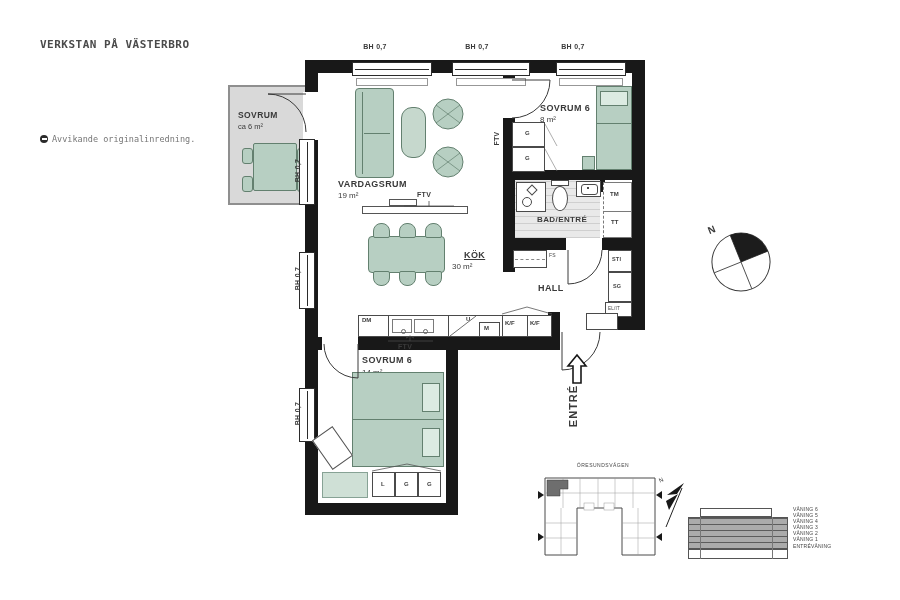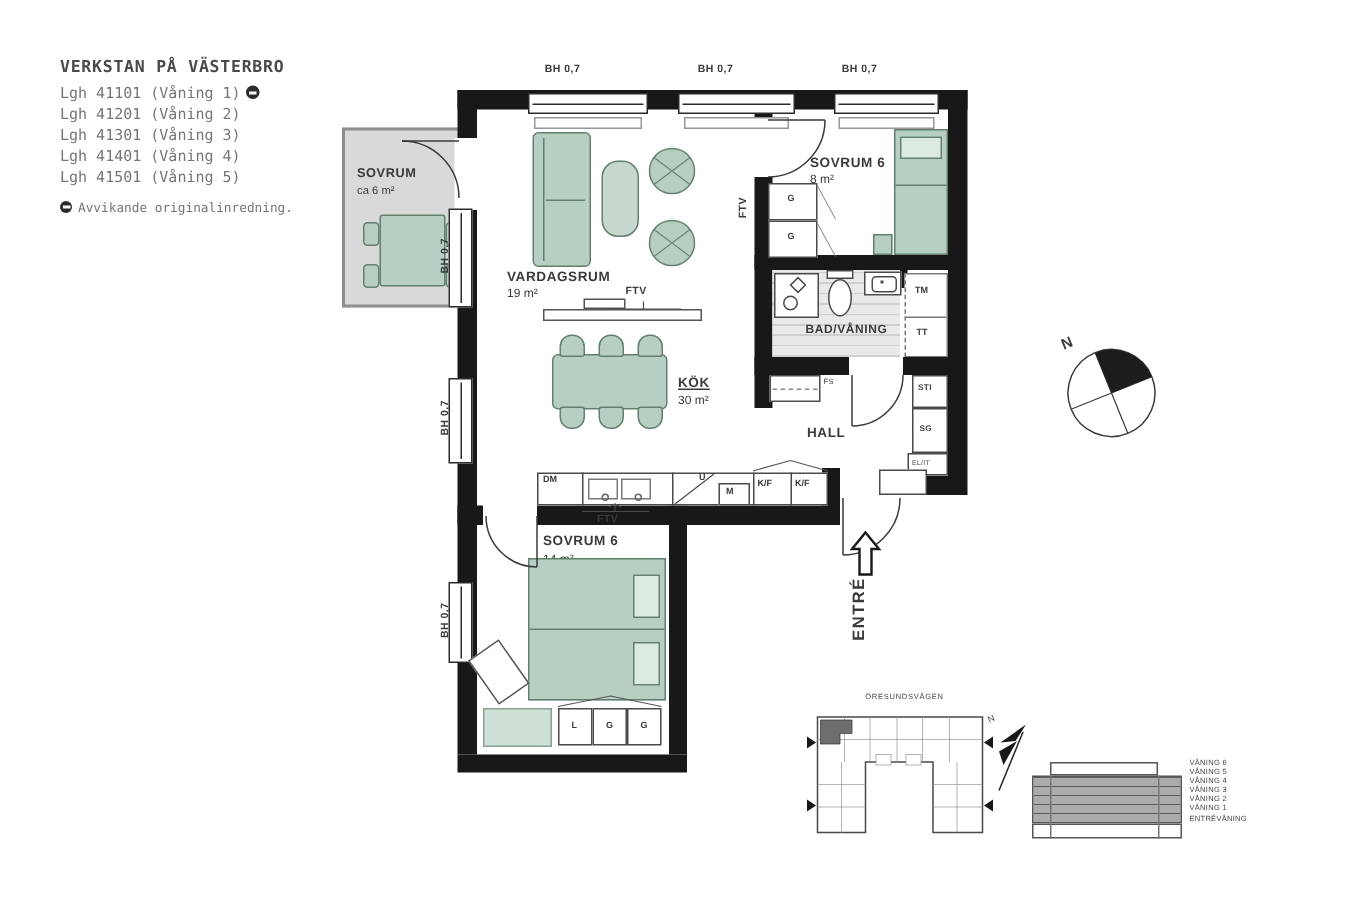--- a/index.html
+++ b/index.html
@@ -38,27 +38,20 @@
     repeating-linear-gradient(90deg,#cfcfcf 0 1px,transparent 1px 7px);}
   .elvlabels{position:absolute;left:793px;top:506px;font-size:5px;line-height:6.1px;
              color:#444;font-weight:400;letter-spacing:.2px;}
 </style>
 </head>
 <body>
 
 <div id="canvas">
 
   <div class="hdr-title">VERKSTAN PÅ VÄSTERBRO</div>
-  <div class="hdr-list">
-    <div><span>Lgh 41101 (Våning 1)</span><span class="oicon"></span></div>
-    <div>Lgh 41201 (Våning 2)</div>
-    <div>Lgh 41301 (Våning 3)</div>
-    <div>Lgh 41401 (Våning 4)</div>
-    <div>Lgh 41501 (Våning 5)</div>
-  </div>
   <div class="hdr-note">
     <span class="oicon sm"></span><span>Avvikande originalinredning.</span>
   </div>
 
   <div class="abs" style="left:228px;top:85px;width:80px;height:120px;background:#d9d9d9;border:2px solid #8f8f8f;box-sizing:border-box;"></div>
   <div class="lbl" style="left:238px;top:110px;font-size:8.5px;">SOVRUM</div>
   <div class="sub" style="left:238px;top:122px;font-size:7.5px;">ca 6 m²</div>
   <div class="furn" style="left:253px;top:143px;width:44px;height:48px;border-radius:2px;"></div>
   <div class="furn" style="left:242px;top:148px;width:11px;height:16px;border-radius:3px;"></div>
   <div class="furn" style="left:242px;top:176px;width:11px;height:16px;border-radius:3px;"></div>
@@ -117,21 +110,21 @@
   <div class="sub" style="left:338px;top:191px;">19 m²</div>
   <div class="furn" style="left:355px;top:88px;width:39px;height:90px;border-radius:4px;">
     <div style="position:absolute;left:6px;top:3px;bottom:3px;width:1px;background:#63806f;"></div>
     <div style="position:absolute;left:8px;right:3px;top:44px;height:1px;background:#63806f;"></div>
   </div>
   <div class="abs" style="left:401px;top:107px;width:25px;height:51px;background:#c6d8cd;border:1px solid #63806f;border-radius:11px;box-sizing:border-box;"></div>
   <div class="tbox" style="left:362px;top:206px;width:106px;height:8px;border-color:#555;"></div>
   <div class="tbox" style="left:389px;top:199px;width:28px;height:7px;border-color:#555;"></div>
   <div class="t7" style="left:417px;top:191px;">FTV</div>
 
-  <div class="lbl" style="left:452px;top:250px;text-decoration:underline;">KÖK</div>
+  <div class="lbl" style="left:464px;top:250px;text-decoration:underline;">KÖK</div>
   <div class="sub" style="left:452px;top:262px;">30 m²</div>
   <div class="furn" style="left:368px;top:236px;width:77px;height:37px;border-radius:4px;"></div>
   <div class="furn" style="left:373px;top:223px;width:17px;height:15px;border-radius:8px 8px 2px 2px;"></div>
   <div class="furn" style="left:399px;top:223px;width:17px;height:15px;border-radius:8px 8px 2px 2px;"></div>
   <div class="furn" style="left:425px;top:223px;width:17px;height:15px;border-radius:8px 8px 2px 2px;"></div>
   <div class="furn" style="left:373px;top:271px;width:17px;height:15px;border-radius:2px 2px 8px 8px;"></div>
   <div class="furn" style="left:399px;top:271px;width:17px;height:15px;border-radius:2px 2px 8px 8px;"></div>
   <div class="furn" style="left:425px;top:271px;width:17px;height:15px;border-radius:2px 2px 8px 8px;"></div>
 
   <div class="box" style="left:358px;top:315px;width:194px;height:22px;"></div>
@@ -170,21 +163,21 @@
   <div class="box" style="left:516px;top:182px;width:30px;height:30px;">
     <div style="position:absolute;left:5px;top:14px;width:8px;height:8px;border:1px solid #4a4a4a;border-radius:50%;"></div>
     <div style="position:absolute;left:11px;top:3px;width:6px;height:6px;border:1px solid #4a4a4a;transform:rotate(45deg);"></div>
   </div>
   <div class="abs" style="left:551px;top:180px;width:18px;height:6px;background:#fff;border:1px solid #4a4a4a;box-sizing:border-box;"></div>
   <div class="abs" style="left:552px;top:186px;width:16px;height:25px;background:#fff;border:1px solid #4a4a4a;border-radius:50%;box-sizing:border-box;"></div>
   <div class="box" style="left:576px;top:181px;width:25px;height:16px;">
     <div style="position:absolute;left:4px;top:2px;width:15px;height:9px;border:1px solid #4a4a4a;border-radius:3px;"></div>
     <div style="position:absolute;left:10px;top:5px;width:2px;height:2px;background:#4a4a4a;"></div>
   </div>
-  <div class="lbl" style="left:537px;top:215px;font-size:8px;">BAD/VÅNING</div>
+  <div class="lbl" style="left:537px;top:215px;font-size:8px;">BAD/ENTRÉ</div>
   <div class="tbox" style="left:603px;top:182px;width:29px;height:56px;border-left-style:dashed;">
     <div style="position:absolute;left:0;right:0;top:28px;height:1px;background:#7a7a7a;"></div>
   </div>
   <div class="t6" style="left:610px;top:191px;">TM</div>
   <div class="t6" style="left:611px;top:219px;">TT</div>
 
   <div class="lbl" style="left:538px;top:283px;">HALL</div>
   <div class="tbox" style="left:513px;top:250px;width:34px;height:18px;border-color:#4a4a4a;">
     <div style="position:absolute;left:1px;right:1px;top:8px;border-top:1px dashed #888;"></div>
   </div>

